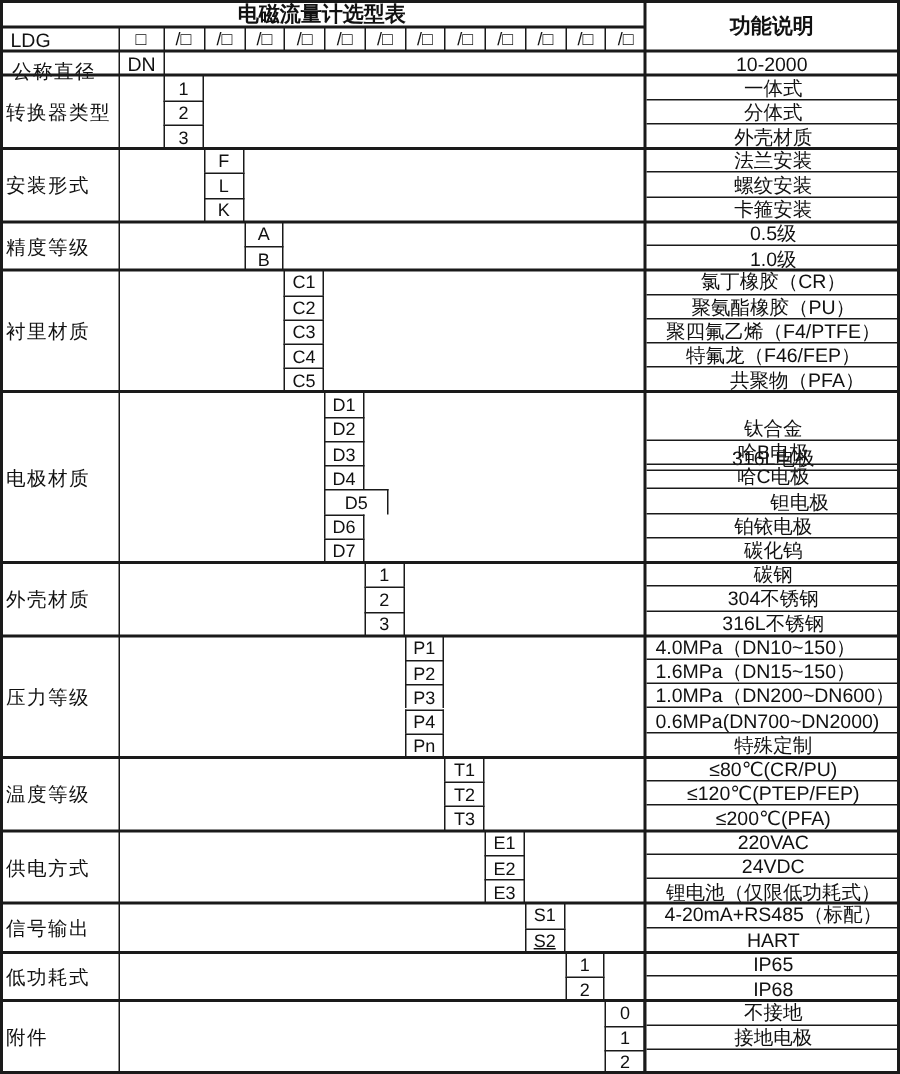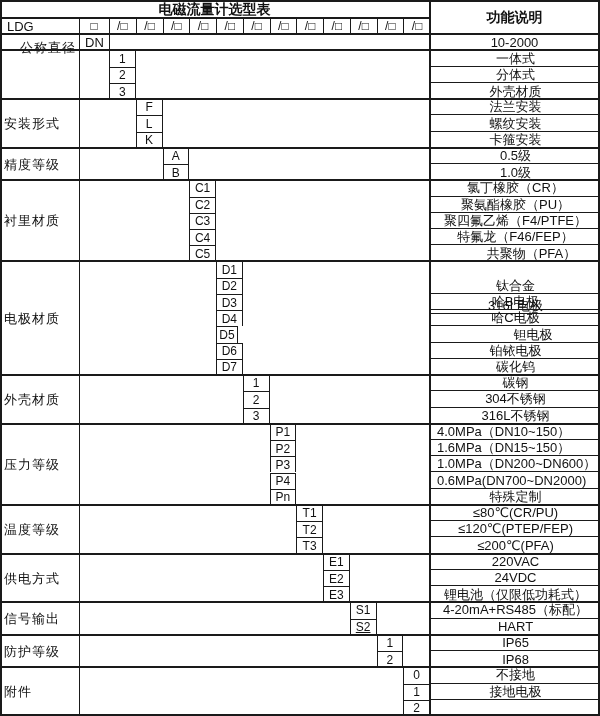--- a/index.html
+++ b/index.html
@@ -29,39 +29,40 @@
 
 <div id="sheet">
 
   <div class="c bold" style="left:0;top:0;width:429px;height:18px;">电磁流量计选型表</div>
   <div class="c bold" style="left:431px;top:0;width:167px;height:34px;">功能说明</div>
 
   <div class="c lft" style="left:0;top:18px;width:79px;height:16.2px;padding-left:7px;">LDG</div>
   <div class="c code" style="left:79px;top:18px;width:30px;height:16.2px;">□</div>
   <div id="segments"></div>
 
-  <div class="c lbl" style="left:16px;top:34.2px;width:79px;height:26px;">公称直径</div>
+  <div class="c lbl" style="left:4px;top:34.2px;width:79px;height:26px;">公称直径</div>
   <div class="c lft" style="left:79px;top:34.2px;width:30px;height:16.3px;">DN</div>
   <div class="c" style="left:431px;top:34.2px;width:167px;height:16.3px;">10-2000</div>
 
   <div class="c code" style="left: 109px; top: 18px; width: 26.75px; height: 16.2326px;">/□</div>
     <div class="c code" style="left: 135.75px; top: 18px; width: 26.75px; height: 16.2326px; border-left: 1px solid rgb(26, 26, 26);">/□</div>
     <div class="c code" style="left: 162.5px; top: 18px; width: 26.75px; height: 16.2326px; border-left: 1px solid rgb(26, 26, 26);">/□</div>
     <div class="c code" style="left: 189.25px; top: 18px; width: 26.75px; height: 16.2326px; border-left: 1px solid rgb(26, 26, 26);">/□</div>
     <div class="c code" style="left: 216px; top: 18px; width: 26.75px; height: 16.2326px; border-left: 1px solid rgb(26, 26, 26);">/□</div>
     <div class="c code" style="left: 242.75px; top: 18px; width: 26.75px; height: 16.2326px; border-left: 1px solid rgb(26, 26, 26);">/□</div>
     <div class="c code" style="left: 269.5px; top: 18px; width: 26.75px; height: 16.2326px; border-left: 1px solid rgb(26, 26, 26);">/□</div>
     <div class="c code" style="left: 296.25px; top: 18px; width: 26.75px; height: 16.2326px; border-left: 1px solid rgb(26, 26, 26);">/□</div>
     <div class="c code" style="left: 323px; top: 18px; width: 26.75px; height: 16.2326px; border-left: 1px solid rgb(26, 26, 26);">/□</div>
     <div class="c code" style="left: 349.75px; top: 18px; width: 26.75px; height: 16.2326px; border-left: 1px solid rgb(26, 26, 26);">/□</div>
     <div class="c code" style="left: 376.5px; top: 18px; width: 26.75px; height: 16.2326px; border-left: 1px solid rgb(26, 26, 26);">/□</div>
     <div class="c code" style="left: 403.25px; top: 18px; width: 26.75px; height: 16.2326px; border-left: 1px solid rgb(26, 26, 26);">/□</div>
     <div class="ln" style="left: 79px; top: 18px; width: 1px; height: 698px;"></div>
     <div class="ln" style="left: 429px; top: 0px; width: 2px; height: 716px;"></div>
     <div class="ln" style="left: 109px; top: 18px; width: 1px; height: 32.4651px;"></div>
+    <div class="c lbl" style="left: 0px; top: 50.4651px; width: 79px; height: 48.6977px;">转换器类型</div>
     <div class="c code" style="left: 109px; top: 50.4651px; width: 26.75px; height: 16.2326px; border-left: 1px solid rgb(26, 26, 26); border-right: 1px solid rgb(26, 26, 26);">1</div>
     <div class="c" style="left: 431px; top: 50.4651px; width: 169px; height: 16.2326px; border-bottom: 1px solid rgb(26, 26, 26);">一体式</div>
     <div class="c code" style="left: 109px; top: 66.6977px; width: 26.75px; height: 16.2326px; border-left: 1px solid rgb(26, 26, 26); border-right: 1px solid rgb(26, 26, 26); border-top: 1px solid rgb(26, 26, 26);">2</div>
     <div class="c" style="left: 431px; top: 66.6977px; width: 169px; height: 16.2326px; border-bottom: 1px solid rgb(26, 26, 26);">分体式</div>
     <div class="c code" style="left: 109px; top: 82.9302px; width: 26.75px; height: 16.2326px; border-left: 1px solid rgb(26, 26, 26); border-right: 1px solid rgb(26, 26, 26); border-top: 1px solid rgb(26, 26, 26);">3</div>
     <div class="c" style="left: 431px; top: 82.9302px; width: 169px; height: 16.2326px;">外壳材质</div>
     <div class="c lbl" style="left: 0px; top: 99.1628px; width: 79px; height: 48.6977px;">安装形式</div>
     <div class="c code" style="left: 135.75px; top: 99.1628px; width: 26.75px; height: 16.2326px; border-left: 1px solid rgb(26, 26, 26); border-right: 1px solid rgb(26, 26, 26);">F</div>
     <div class="c" style="left: 431px; top: 99.1628px; width: 169px; height: 16.2326px; border-bottom: 1px solid rgb(26, 26, 26);">法兰安装</div>
     <div class="c code" style="left: 135.75px; top: 115.395px; width: 26.75px; height: 16.2326px; border-left: 1px solid rgb(26, 26, 26); border-right: 1px solid rgb(26, 26, 26); border-top: 1px solid rgb(26, 26, 26);">L</div>
@@ -86,21 +87,21 @@
     <div class="c" style="left: 431px; top: 245.256px; width: 169px; height: 16.2326px; padding-left: 32px;">共聚物（PFA）</div>
     <div class="c lbl" style="left: 0px; top: 261.488px; width: 79px; height: 113.628px;">电极材质</div>
     <div class="c code" style="left: 216px; top: 261.488px; width: 26.75px; height: 16.2326px; border-left: 1px solid rgb(26, 26, 26); border-right: 1px solid rgb(26, 26, 26);">D1</div>
     <div class="c" style="left: 431px; top: 261.488px; width: 169px; height: 16.2326px; border-bottom: 1px solid rgb(26, 26, 26); margin-top: 36px;">316L电极</div>
     <div class="c code" style="left: 216px; top: 277.721px; width: 26.75px; height: 16.2326px; border-left: 1px solid rgb(26, 26, 26); border-right: 1px solid rgb(26, 26, 26); border-top: 1px solid rgb(26, 26, 26);">D2</div>
     <div class="c" style="left: 431px; top: 277.721px; width: 169px; height: 16.2326px; border-bottom: 1px solid rgb(26, 26, 26);">钛合金</div>
     <div class="c code" style="left: 216px; top: 293.953px; width: 26.75px; height: 16.2326px; border-left: 1px solid rgb(26, 26, 26); border-right: 1px solid rgb(26, 26, 26); border-top: 1px solid rgb(26, 26, 26);">D3</div>
     <div class="c" style="left: 431px; top: 293.953px; width: 169px; height: 16.2326px; border-bottom: 1px solid rgb(26, 26, 26);">哈B电极</div>
     <div class="c code" style="left: 216px; top: 310.186px; width: 26.75px; height: 16.2326px; border-left: 1px solid rgb(26, 26, 26); border-right: 1px solid rgb(26, 26, 26); border-top: 1px solid rgb(26, 26, 26);">D4</div>
     <div class="c" style="left: 431px; top: 310.186px; width: 169px; height: 16.2326px; border-bottom: 1px solid rgb(26, 26, 26);">哈C电极</div>
-    <div class="c code" style="left: 216px; top: 326.419px; width: 22px; height: 16.2326px; border-left: 1px solid rgb(26, 26, 26); border-right: 1px solid rgb(26, 26, 26); border-top: 1px solid rgb(26, 26, 26);">D5</div>
+    <div class="c code" style="left: 216px; top: 326.419px; width: 43px; height: 16.2326px; border-left: 1px solid rgb(26, 26, 26); border-right: 1px solid rgb(26, 26, 26); border-top: 1px solid rgb(26, 26, 26);">D5</div>
     <div class="c" style="left: 431px; top: 326.419px; width: 204px; height: 16.2326px; border-bottom: 1px solid rgb(26, 26, 26);">钽电极</div>
     <div class="c code" style="left: 216px; top: 342.651px; width: 26.75px; height: 16.2326px; border-left: 1px solid rgb(26, 26, 26); border-right: 1px solid rgb(26, 26, 26); border-top: 1px solid rgb(26, 26, 26);">D6</div>
     <div class="c" style="left: 431px; top: 342.651px; width: 169px; height: 16.2326px; border-bottom: 1px solid rgb(26, 26, 26);">铂铱电极</div>
     <div class="c code" style="left: 216px; top: 358.884px; width: 26.75px; height: 16.2326px; border-left: 1px solid rgb(26, 26, 26); border-right: 1px solid rgb(26, 26, 26); border-top: 1px solid rgb(26, 26, 26);">D7</div>
     <div class="c" style="left: 431px; top: 358.884px; width: 169px; height: 16.2326px;">碳化钨</div>
     <div class="c lbl" style="left: 0px; top: 375.116px; width: 79px; height: 48.6977px;">外壳材质</div>
     <div class="c code" style="left: 242.75px; top: 375.116px; width: 26.75px; height: 16.2326px; border-left: 1px solid rgb(26, 26, 26); border-right: 1px solid rgb(26, 26, 26);">1</div>
     <div class="c" style="left: 431px; top: 375.116px; width: 169px; height: 16.2326px; border-bottom: 1px solid rgb(26, 26, 26);">碳钢</div>
     <div class="c code" style="left: 242.75px; top: 391.349px; width: 26.75px; height: 16.2326px; border-left: 1px solid rgb(26, 26, 26); border-right: 1px solid rgb(26, 26, 26); border-top: 1px solid rgb(26, 26, 26);">2</div>
     <div class="c" style="left: 431px; top: 391.349px; width: 169px; height: 16.2326px; border-bottom: 1px solid rgb(26, 26, 26);">304不锈钢</div>
@@ -129,21 +130,21 @@
     <div class="c" style="left: 431px; top: 553.674px; width: 169px; height: 16.2326px; border-bottom: 1px solid rgb(26, 26, 26);">220VAC</div>
     <div class="c code" style="left: 323px; top: 569.907px; width: 26.75px; height: 16.2326px; border-left: 1px solid rgb(26, 26, 26); border-right: 1px solid rgb(26, 26, 26); border-top: 1px solid rgb(26, 26, 26);">E2</div>
     <div class="c" style="left: 431px; top: 569.907px; width: 169px; height: 16.2326px; border-bottom: 1px solid rgb(26, 26, 26);">24VDC</div>
     <div class="c code" style="left: 323px; top: 586.14px; width: 26.75px; height: 16.2326px; border-left: 1px solid rgb(26, 26, 26); border-right: 1px solid rgb(26, 26, 26); border-top: 1px solid rgb(26, 26, 26);">E3</div>
     <div class="c" style="left: 431px; top: 586.14px; width: 169px; height: 16.2326px;">锂电池（仅限低功耗式）</div>
     <div class="c lbl" style="left: 0px; top: 602.372px; width: 79px; height: 32.4651px;">信号输出</div>
     <div class="c code" style="left: 349.75px; top: 602.372px; width: 26.75px; height: 16.2326px; border-left: 1px solid rgb(26, 26, 26); border-right: 1px solid rgb(26, 26, 26);">S1</div>
     <div class="c" style="left: 431px; top: 602.372px; width: 169px; height: 16.2326px; border-bottom: 1px solid rgb(26, 26, 26);">4-20mA+RS485（标配）</div>
     <div class="c code" style="left: 349.75px; top: 618.605px; width: 26.75px; height: 16.2326px; border-left: 1px solid rgb(26, 26, 26); border-right: 1px solid rgb(26, 26, 26); border-top: 1px solid rgb(26, 26, 26); text-decoration: underline;">S2</div>
     <div class="c" style="left: 431px; top: 618.605px; width: 169px; height: 16.2326px;">HART</div>
-    <div class="c lbl" style="left: 0px; top: 634.837px; width: 79px; height: 32.4651px;">防护等级</div>
+    <div class="c lbl" style="left: 0px; top: 634.837px; width: 79px; height: 32.4651px;">低功耗式</div>
     <div class="c code" style="left: 376.5px; top: 634.837px; width: 26.75px; height: 16.2326px; border-left: 1px solid rgb(26, 26, 26); border-right: 1px solid rgb(26, 26, 26);">1</div>
     <div class="c" style="left: 431px; top: 634.837px; width: 169px; height: 16.2326px; border-bottom: 1px solid rgb(26, 26, 26);">IP65</div>
     <div class="c code" style="left: 376.5px; top: 651.07px; width: 26.75px; height: 16.2326px; border-left: 1px solid rgb(26, 26, 26); border-right: 1px solid rgb(26, 26, 26); border-top: 1px solid rgb(26, 26, 26);">2</div>
     <div class="c" style="left: 431px; top: 651.07px; width: 169px; height: 16.2326px;">IP68</div>
     <div class="c lbl" style="left: 0px; top: 667.302px; width: 79px; height: 48.6977px;">附件</div>
     <div class="c code" style="left: 403.25px; top: 667.302px; width: 26.75px; height: 16.2326px; border-left: 1px solid rgb(26, 26, 26); border-right: 1px solid rgb(26, 26, 26);">0</div>
     <div class="c" style="left: 431px; top: 667.302px; width: 169px; height: 16.2326px; border-bottom: 1px solid rgb(26, 26, 26);">不接地</div>
     <div class="c code" style="left: 403.25px; top: 683.535px; width: 26.75px; height: 16.2326px; border-left: 1px solid rgb(26, 26, 26); border-right: 1px solid rgb(26, 26, 26); border-top: 1px solid rgb(26, 26, 26);">1</div>
     <div class="c" style="left: 431px; top: 683.535px; width: 169px; height: 16.2326px; border-bottom: 1px solid rgb(26, 26, 26);">接地电极</div>
     <div class="c code" style="left: 403.25px; top: 699.767px; width: 26.75px; height: 16.2326px; border-left: 1px solid rgb(26, 26, 26); border-right: 1px solid rgb(26, 26, 26); border-top: 1px solid rgb(26, 26, 26);">2</div>

